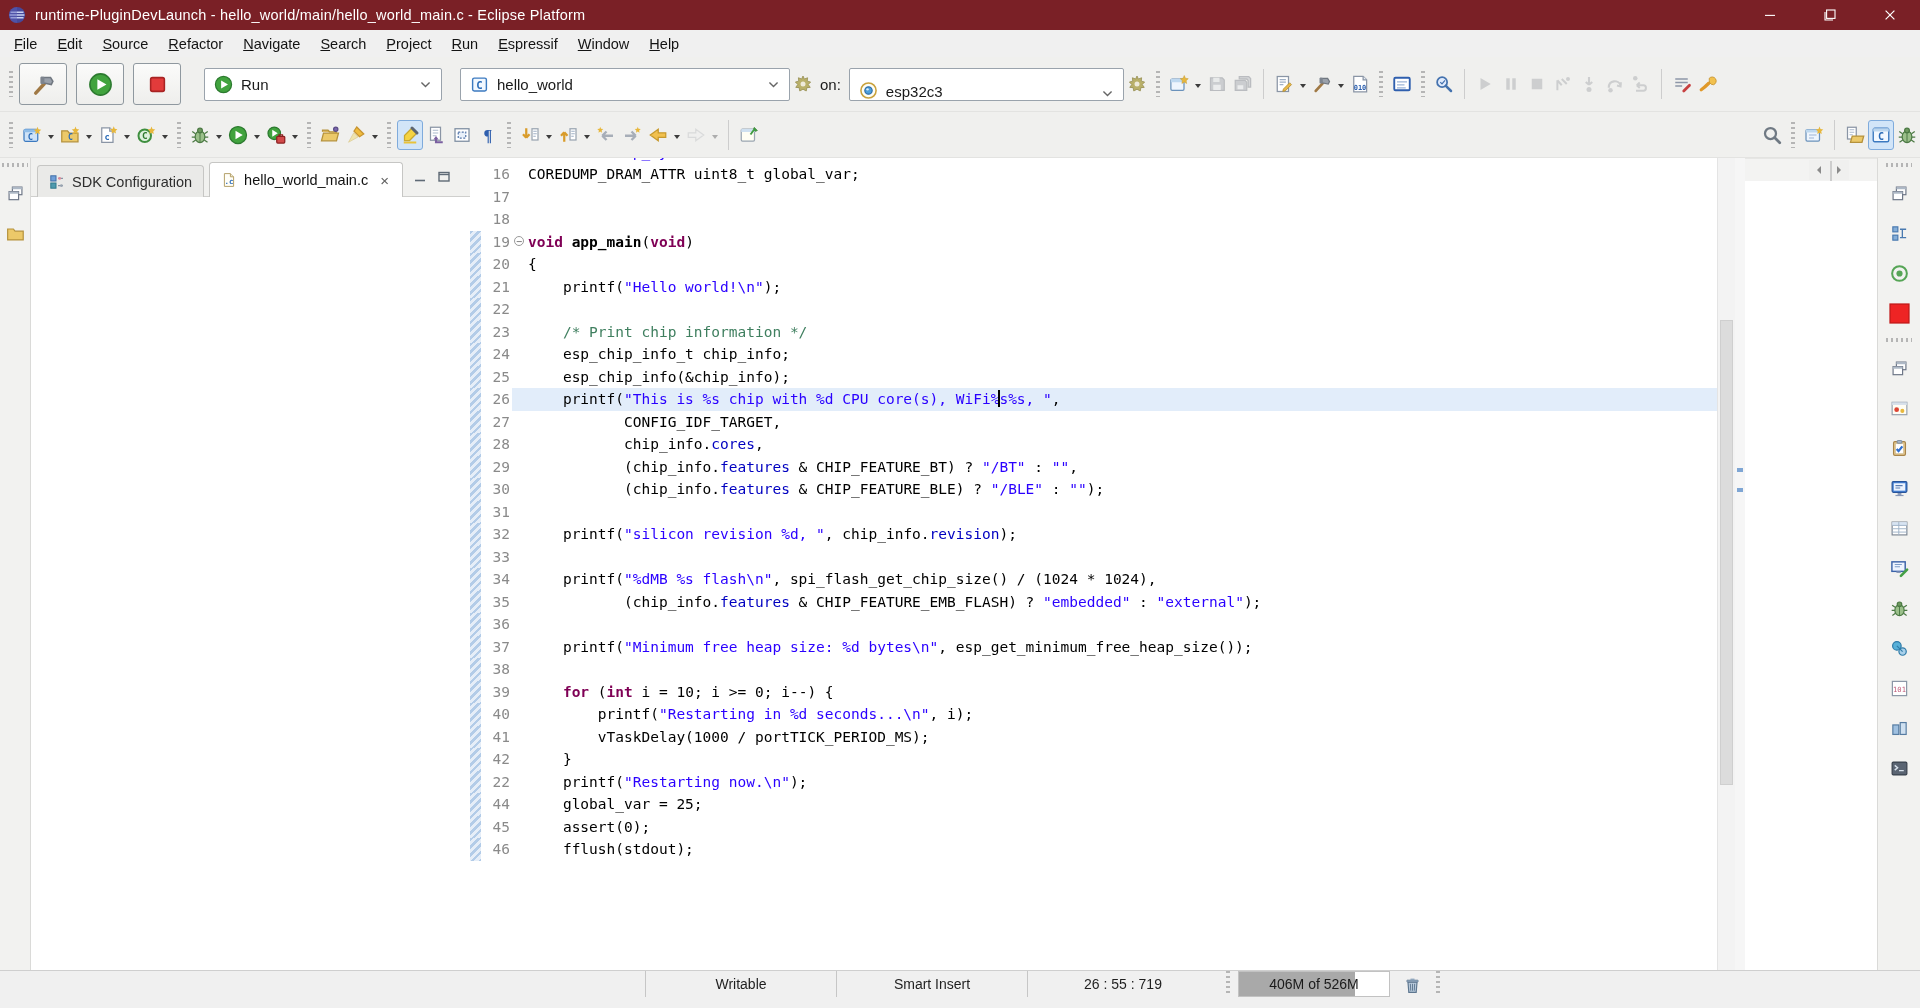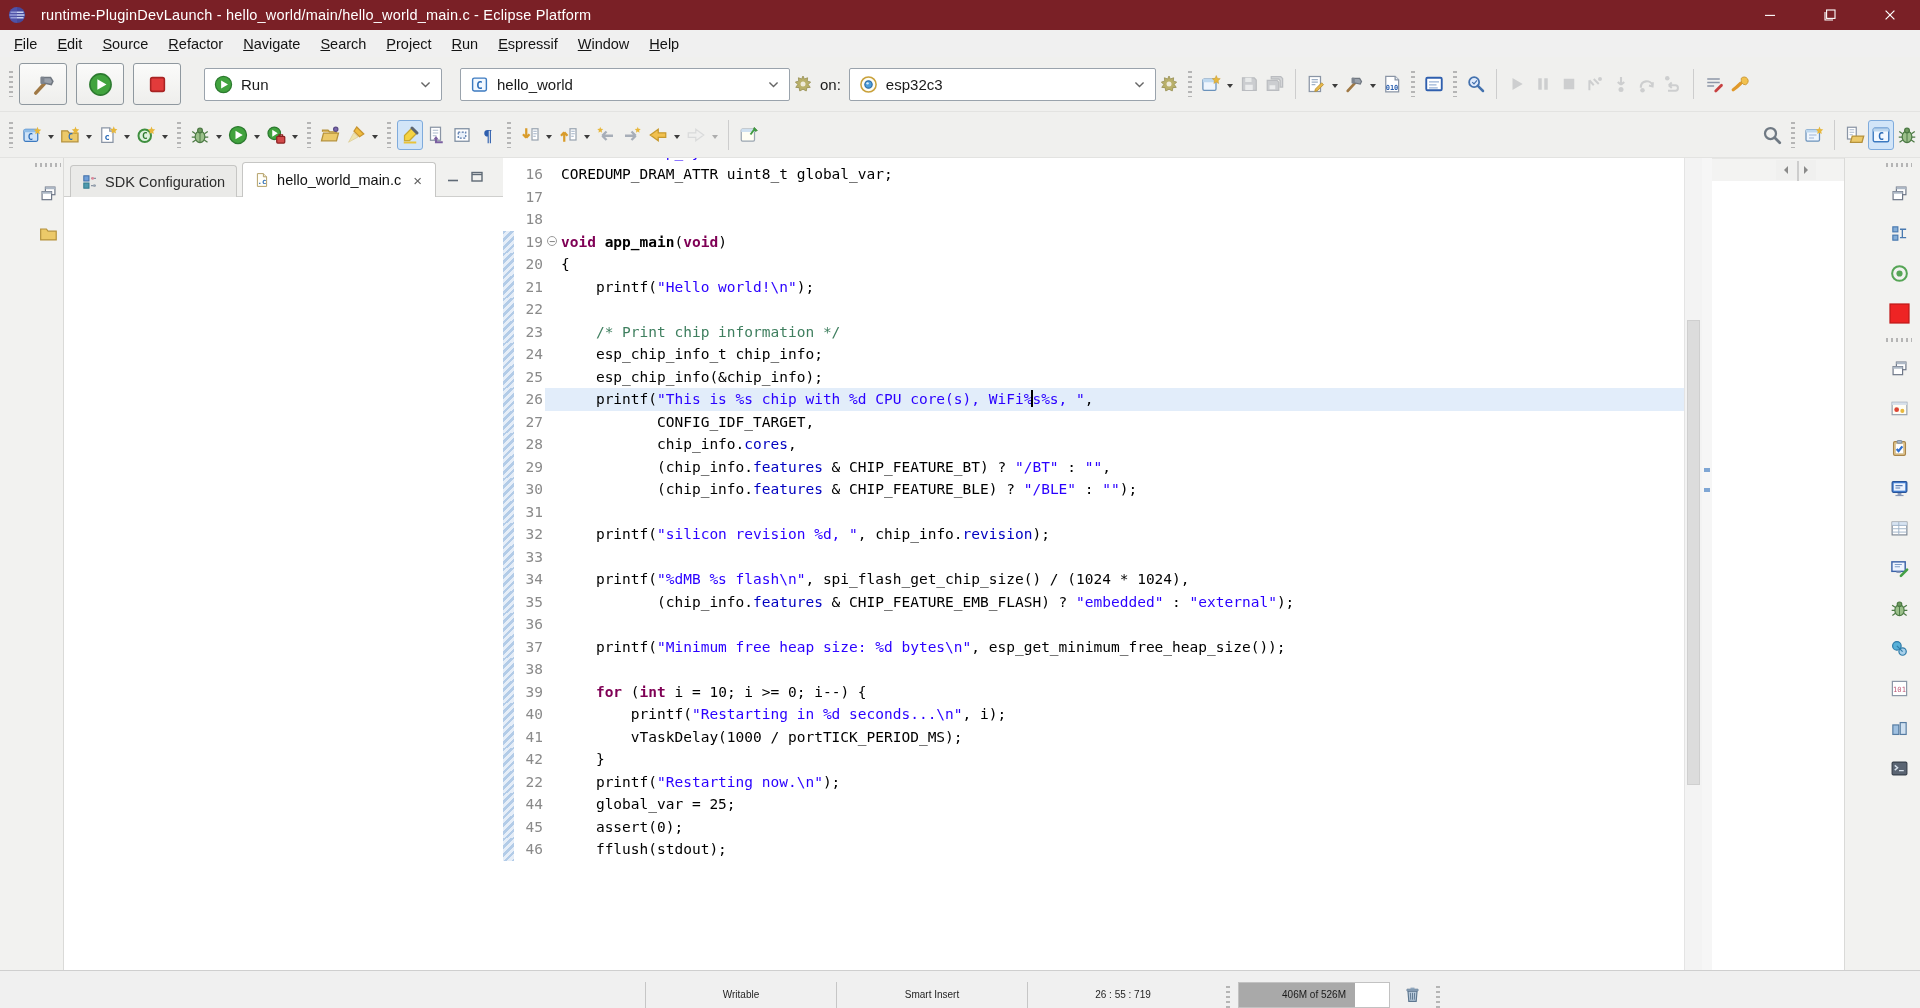--- a/index.html
+++ b/index.html
@@ -1,19 +1,19 @@
 <!DOCTYPE html>
 <html><head>
 <meta charset="utf-8">
 <style>
   html,body{margin:0;padding:0;background:#e8e8e8;}
   body{width:1920px;height:1008px;overflow:hidden;font-family:"Liberation Sans",sans-serif;-webkit-font-smoothing:antialiased;position:relative;}
   
   .titlebar{height:30px;background:#7a2026;color:#fff;display:flex;align-items:center;padding-left:8px;font-size:14.5px;}
-  .titlebar .ttext{margin-left:15px;letter-spacing:.2px;}
+  .titlebar .ttext{margin-left:9px;letter-spacing:.2px;}
   .win-controls{margin-left:auto;display:flex;height:30px;}
   .win-btn{width:60px;height:30px;display:flex;align-items:center;justify-content:center;}
   
   .menubar{height:27px;background:#f0f0f0;display:flex;align-items:center;padding-left:4px;font-size:14.5px;color:#141414;}
   .menu-item{padding:0 10px;}
   .menu-item u{text-decoration:underline;}
   
   .tb{background:#f0f0ee;display:flex;align-items:center;border-bottom:1px solid #e3e3e1;}
   .tb1{height:54px;padding-left:3px;}
   .tb2{height:45px;padding-left:3px;}
@@ -27,21 +27,21 @@
   .drop i{display:block;width:0;height:0;border:3.6px solid transparent;border-top:4.6px solid #3c3c3c;margin-top:7px;}
   .drop.dis i{border-top-color:#adadad;}
   .dots{width:4px;height:26px;margin:0 6px;background:repeating-linear-gradient(to bottom,#b5b5b5 0 2px,transparent 2px 5px);}
   .sepline{width:1px;height:30px;background:#cdcdcd;margin:0 7px;}
   .gap{height:1px;}
   .onlabel{font-size:15px;color:#1a1a1a;margin:0 8px 0 4px;}
   .spacer{flex:1;}
   .svgwrap{display:flex;align-items:center;justify-content:center;}
   
   .main{display:flex;height:812px;background:#fff;}
-  .trim{background:#f2f2f0;display:flex;flex-direction:column;align-items:center;padding-left:33px;}
+  .trim{background:#f2f2f0;display:flex;flex-direction:column;align-items:center;}
   .trim-l{width:30px;border-right:1px solid #dadad8;}
   .trim-r{width:42px;border-left:1px solid #dadad8;}
   .trim .tdots{width:26px;height:4px;margin:5px 0 6px;background:repeating-linear-gradient(to right,#b5b5b5 0 2px,transparent 2px 5px);}
   .trim .ticon{margin:5px 0;}
   .center{flex:1;display:flex;min-width:0;position:relative;}
   
   .tabrow{height:38px;background:#f1f1ef;display:flex;align-items:flex-end;padding-left:6px;border-bottom:1px solid #cfcfcd;}
   .tab{height:31px;display:flex;align-items:center;padding:0 11px;border:1px solid #c6c6c4;border-bottom:none;border-radius:3.5px 3.5px 0 0;background:#eaeae8;color:#2e2e2e;font-size:14.5px;margin-right:5px;position:relative;top:1px;}
   .tab.active{background:#fff;height:34px;color:#111;}
   .tab .tlabel{margin-left:7px;}
@@ -72,21 +72,21 @@
   
   .vsb{position:absolute;top:0;bottom:0;right:10px;width:17px;background:#f3f3f3;border-left:1px solid #e4e4e4;}
   .vsb .thumb{position:absolute;left:2px;right:2px;top:20%;height:57%;background:#dcdcdc;border:1px solid #cfcfcf;}
   .ovr{position:absolute;top:0;bottom:0;right:0;width:10px;background:#f6f6f6;}
   .ovr .mk{position:absolute;left:2px;width:6px;height:4px;background:#7fa6d4;}
   .hsb{height:22px;background:#f3f3f2;display:flex;align-items:center;border-top:1px solid #e6e6e4;}
   .hsb .harrow{width:20px;height:20px;display:flex;align-items:center;justify-content:center;background:#f0f0ef;}
   .hsb .track{flex:1;height:20px;position:relative;background:#f5f5f4;}
   .hsb .hthumb{position:absolute;top:1px;height:18px;left:1px;width:56%;background:#dedede;border:1px solid #cdcdcd;}
   
-  .statusbar{height:37px;background:#f0f0f0;border-top:1px solid #cfcfcf;display:flex;align-items:flex-end;font-size:10px;color:#1f1f1f;}
+  .statusbar{height:37px;background:#f0f0f0;border-top:1px solid #cfcfcf;display:flex;align-items:flex-start;font-size:14px;color:#1f1f1f;}
   .sseg{width:190px;text-align:center;border-left:1px solid #c6c6c6;height:26px;line-height:26px;}
   .sspacer{width:645px;}
   .sdots{width:4px;height:22px;margin:0 8px;background:repeating-linear-gradient(to bottom,#b5b5b5 0 2px,transparent 2px 5px);}
   .heap{width:150px;height:24px;border:1px solid #c2c2c2;background:#fff;position:relative;}
   .heap .fill{position:absolute;left:0;top:0;bottom:0;background:#a9a9a9;}
   .heap .htext{position:absolute;inset:0;text-align:center;line-height:24px;color:#1a1a1a;}
   .trashbtn{width:32px;height:28px;display:flex;align-items:center;justify-content:center;margin-left:6px;}
 </style>
 </head>
 <body>
@@ -199,21 +199,21 @@
     </div>
     <div class="ticon">
       <span class="svgwrap">
         <svg width="20" height="20" viewBox="0 0 16 16">
           <path d="M8 1.6 L9.1 4 L11.7 3 L11.4 5.7 L14.1 6.4 L12.2 8.4 L13.8 10.7 L11.1 10.9 L10.6 13.6 L8 12.2 L5.4 13.6 L4.9 10.9 L2.2 10.7 L3.8 8.4 L1.9 6.4 L4.6 5.7 L4.3 3 L6.9 4 Z" fill="#b9b06a" stroke="#938b4e" stroke-width=".6"></path>
           <circle cx="8" cy="8" r="2" fill="#eeeadb"></circle>
         </svg>
       </span>
     </div>
     <span class="onlabel">on:</span>
-    <div class="combo" style="width: 307px;">
+    <div class="combo" style="width: 275px; align-items: flex-end;">
       <span class="svgwrap">
         <svg width="19" height="19" viewBox="0 0 16 16">
           <circle cx="8" cy="8" r="6.4" fill="#fdfdf5" stroke="#c9a13b" stroke-width="1.3"></circle>
           <circle cx="8" cy="8" r="3.1" fill="#4d9fdc" stroke="#2f6ea8"></circle>
           <circle cx="7.2" cy="7" r="1" fill="#d9ecfa"></circle>
         </svg>
       </span>
       <span class="clabel">esp32c3</span>
       <span class="svgwrap">
         <svg width="13" height="13" viewBox="0 0 16 16">

